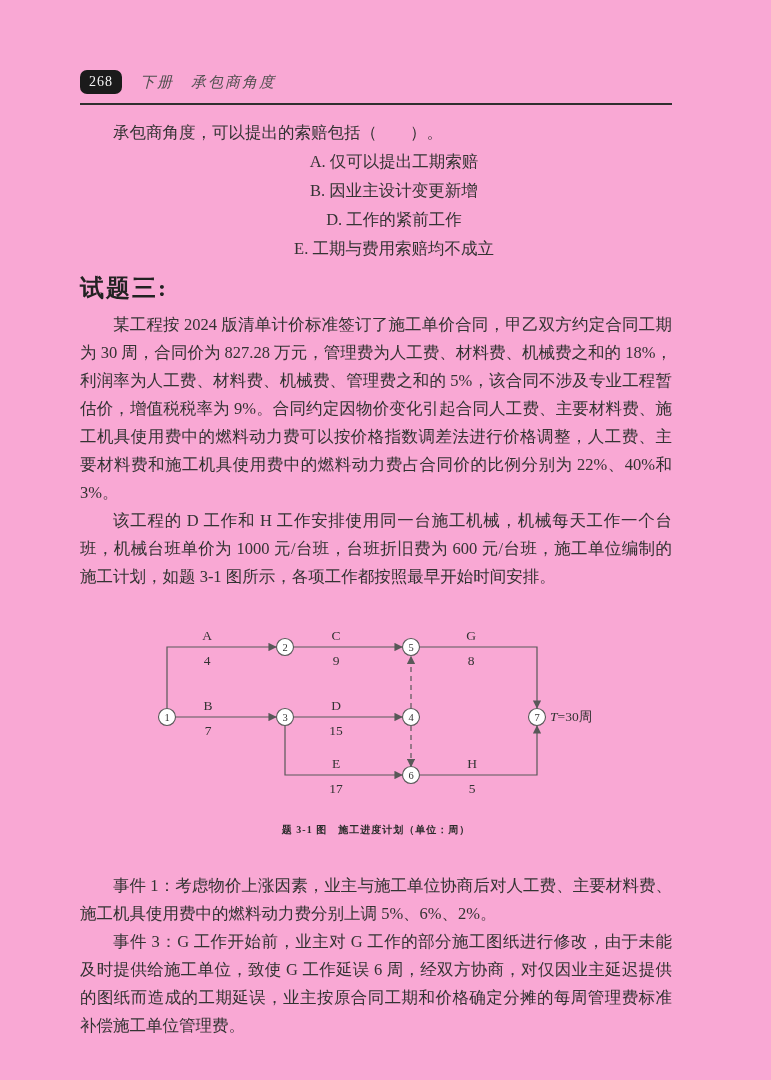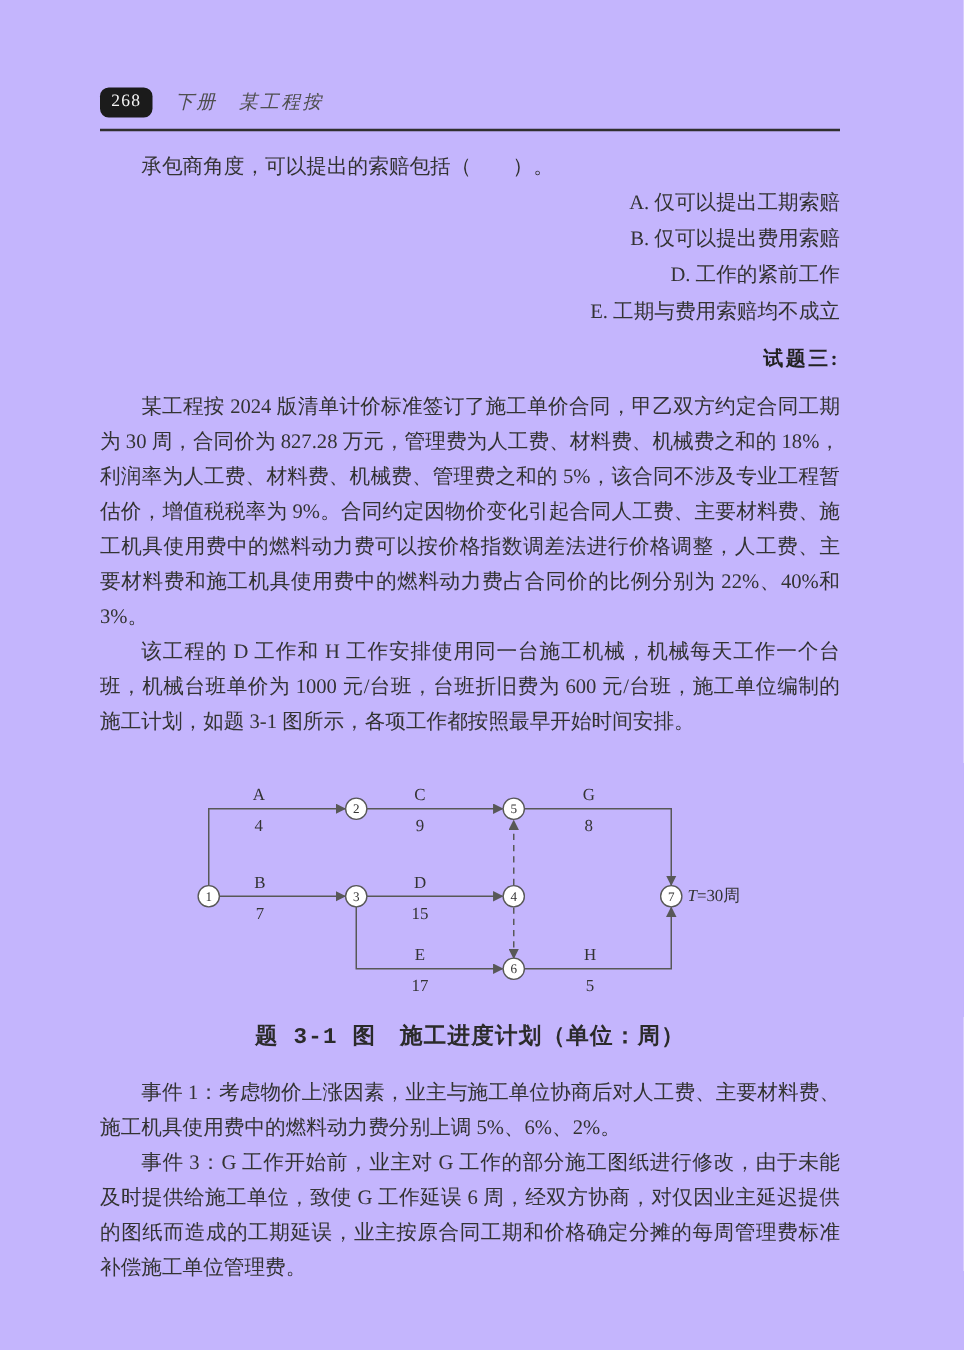--- a/index.html
+++ b/index.html
@@ -1,51 +1,51 @@
 <!DOCTYPE html>
 <html><head>
 <meta charset="utf-8">
 <style>
   html,body{margin:0;padding:0;}
   body{
     width:771px;height:1080px;background:#fdfdfd;overflow:hidden;
     font-family:"Liberation Serif","DejaVu Serif",serif;
   }
   .page{
-    position:relative;width:771px;height:1080px;background:#c4b5fd;
+    position:relative;width:771px;height:1080px;background:#f9a8d4;
   }
   .content{
     width:592px;margin-left:80px;padding-top:68px;
     font-size:16.5px;line-height:28px;color:#333333;text-align:justify;
   }
   .header{
     display:flex;align-items:center;gap:18px;
     padding-bottom:7px;border-bottom:2px solid #2f2f2f;margin-bottom:14px;
   }
   .page-badge{
     width:42px;height:24px;border-radius:7px;background:#1b1b1b;
     color:#f5f5f5;font-size:14px;line-height:24px;text-align:center;
     letter-spacing:1px;flex:0 0 auto;
   }
   .header-title{
     font-style:italic;font-size:15px;color:#4f4f4f;letter-spacing:2px;
   }
   .stem{margin:14px 0 0 0;text-indent:0;}
   .options{margin-left:36px;line-height:29px;}
-  .opt{text-align:right;}
+  .opt{text-align:center;}
   .sec-heading{
-    font-size:16px;font-weight:bold;color:#222;
-    margin:10px 0 8px 0;line-height:30px;letter-spacing:2px;text-align:right;
+    font-size:24px;font-weight:bold;color:#222;
+    margin:10px 0 8px 0;line-height:30px;letter-spacing:2px;text-align:left;
   }
   p.body-par{margin:0;text-indent:2em;}
   .figure-wrap{margin:34px 0 0 67px;width:480px;}
   .figure-caption{
-    width:592px;margin:8px 0 16px 0;text-indent:0;
-    font-family:Liberation Mono, monospace;
-    font-weight:bold;font-size:18px;color:#2b2b2b;text-align:center;
+    width:592px;margin:8px 0 28px 0;text-indent:0;
+    font-family:Liberation Serif, serif;
+    font-weight:bold;font-size:10px;color:#2b2b2b;text-align:center;
     letter-spacing:1px;
   }
   svg .edge{fill:none;stroke:#585858;stroke-width:1.2px;}
   svg .edge.dashed{stroke-dasharray:5,4;}
   svg .node-circle{fill:#ffffff;stroke:#585858;stroke-width:1.1px;}
   svg text{
     font-family:"Liberation Serif","DejaVu Serif",serif;
     fill:#333333;
   }
   svg .node-num{font-size:10.5px;text-anchor:middle;}
@@ -53,28 +53,28 @@
   svg .t-label{font-size:13.5px;}
 </style>
 </head>
 <body>
 
 <div class="page">
   <div class="content">
 
     <div class="header">
       <div class="page-badge">268</div>
-      <div class="header-title">下册　某工程按</div>
+      <div class="header-title">下册　承包商角度</div>
     </div>
 
     <p class="stem body-par">承包商角度，可以提出的索赔包括（　　）。</p>
 
     <div class="options">
       <div class="opt">A. 仅可以提出工期索赔</div>
-      <div class="opt">B. 仅可以提出费用索赔</div>
+      <div class="opt">B. 因业主设计变更新增</div>
       <div class="opt">D. 工作的紧前工作</div>
       <div class="opt">E. 工期与费用索赔均不成立</div>
     </div>
 
     <div class="sec-heading">试题三:</div>
 
     <p class="body-par">某工程按 2024 版清单计价标准签订了施工单价合同，甲乙双方约定合同工期为 30 周，合同价为 827.28 万元，管理费为人工费、材料费、机械费之和的 18%，利润率为人工费、材料费、机械费、管理费之和的 5%，该合同不涉及专业工程暂估价，增值税税率为 9%。合同约定因物价变化引起合同人工费、主要材料费、施工机具使用费中的燃料动力费可以按价格指数调差法进行价格调整，人工费、主要材料费和施工机具使用费中的燃料动力费占合同价的比例分别为 22%、40%和 3%。</p>
     <p class="body-par">该工程的 D 工作和 H 工作安排使用同一台施工机械，机械每天工作一个台班，机械台班单价为 1000 元/台班，台班折旧费为 600 元/台班，施工单位编制的施工计划，如题 3-1 图所示，各项工作都按照最早开始时间安排。</p>
 
     <div class="figure-wrap">

